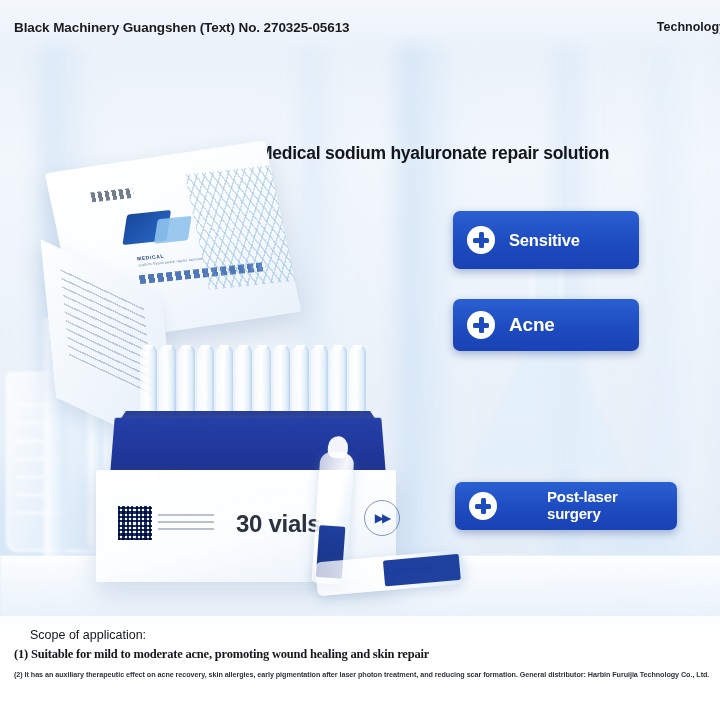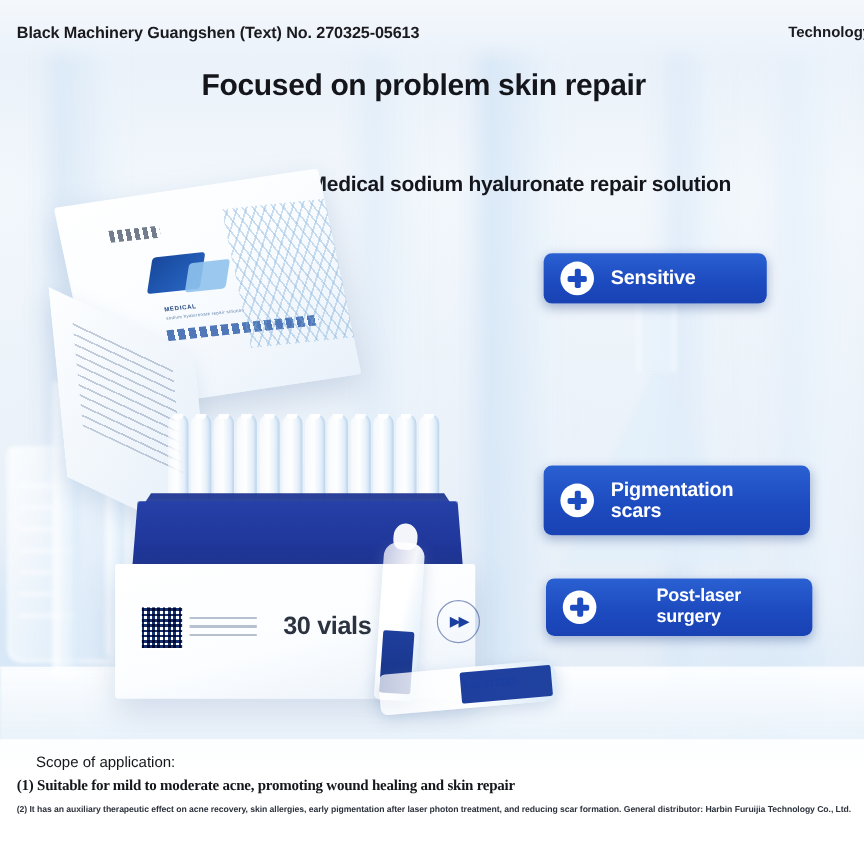--- a/index.html
+++ b/index.html
@@ -148,21 +148,21 @@
       repeating-linear-gradient(90deg,#14306f 0 2.2px,#fff 2.2px 4.4px),
       repeating-linear-gradient(0deg,#14306f 0 2.2px,#fff 2.2px 4.4px);
     background-blend-mode:multiply;border:2px solid #fff;
   }
   .qrtxt{
     position:absolute;left:62px;top:42px;width:56px;height:18px;
     background:repeating-linear-gradient(0deg,rgba(60,85,125,.6) 0 2px,transparent 2px 7px);
     opacity:.6;
   }
   .vialcount{
-    position:absolute;left:140px;top:40px;font-size:21px;font-weight:bold;
+    position:absolute;left:140px;top:40px;font-size:24px;font-weight:bold;
     color:#2b3340;letter-spacing:-.3px;
   }
   .amp{
     position:absolute;background:linear-gradient(100deg,rgba(255,255,255,.72),rgba(255,255,255,.96) 50%,rgba(205,227,247,.7));
     box-shadow:0 4px 12px rgba(120,150,190,.3);
   }
   .amp-v{
     left:316px;top:452px;width:34px;height:132px;border-radius:12px 12px 5px 5px;
     transform:rotate(4deg);
   }
@@ -203,21 +203,21 @@
   }
   .badge .cross::before,.badge .cross::after{
     content:"";position:absolute;background:#1d4bc0;border-radius:1.5px;
   }
   .badge .cross::before{left:11.5px;top:6px;width:5px;height:16px;}
   .badge .cross::after{left:6px;top:11.5px;width:16px;height:5px;}
   .badge .lab{
     color:#fff;font-weight:bold;font-size:16.5px;line-height:1.12;letter-spacing:-.2px;
     white-space:pre-line;
   }
-  #badge0{left:453px;top:211px;width:186px;height:42px;}
+  #badge0{left:453px;top:211px;width:186px;height:58px;}
   #badge1{left:453px;top:299px;width:186px;height:52px;}
   #badge2{left:453px;top:388px;width:222px;height:58px;}
   #badge3{left:455px;top:482px;width:222px;height:48px;gap:36px;}
   #badge3 .lab{font-size:15px;}
   #badge1 .lab{font-size:19px;}
 
   
   .footer{
     position:absolute;left:0;right:0;bottom:0;height:104px;
     background:linear-gradient(180deg,#fdfeff 0%,#ffffff 28%,#ffffff 100%);
@@ -257,21 +257,20 @@
     <div class="flasknk"></div>
     <div class="counter"></div>
     <div class="counterline"></div>
   </div>
 
   <div class="hdr">
     <div class="ttl">Black Machinery Guangshen (Text) No. 270325-05613</div>
     <div class="adv">Technology</div>
   </div>
 
-  <div class="headline">Focused on problem skin repair</div>
   <div class="subhead">Medical sodium hyaluronate repair solution</div>
 
   <div>
     <div class="lid"></div>
     <div class="lidface">
       <div class="lidbrand"></div>
       <div class="lidlogo">
         <div class="lp lp1"></div>
         <div class="lp lp2"></div>
       </div>
@@ -315,24 +314,23 @@
   <div class="ffwd">▶▶</div>
   <div class="amp amp-h">
     <div class="lbl"></div>
   </div>
   <div class="brandtag">Lai'erzuo</div>
 
   <div class="badge" id="badge0">
     <span class="cross"></span>
     <span class="lab">Sensitive</span>
   </div>
-  <div class="badge" id="badge2">
+  <div class="badge" id="badge1">
     <span class="cross"></span>
-    <span class="lab">Pigmentation
-scars</span>
+    <span class="lab">Acne</span>
   </div>
   <div class="badge" id="badge3">
     <span class="cross"></span>
     <span class="lab">Post-laser surgery</span>
   </div>
 
   <div class="footer">
     <div class="f-title">Scope of application:</div>
     <div class="f-line1">(1) Suitable for mild to moderate acne, promoting wound healing and skin repair</div>
     <div class="f-fine">(2) It has an auxiliary therapeutic effect on acne recovery, skin allergies, early pigmentation after laser photon treatment, and reducing scar formation. General distributor: Harbin Furuijia Technology Co., Ltd.</div>

